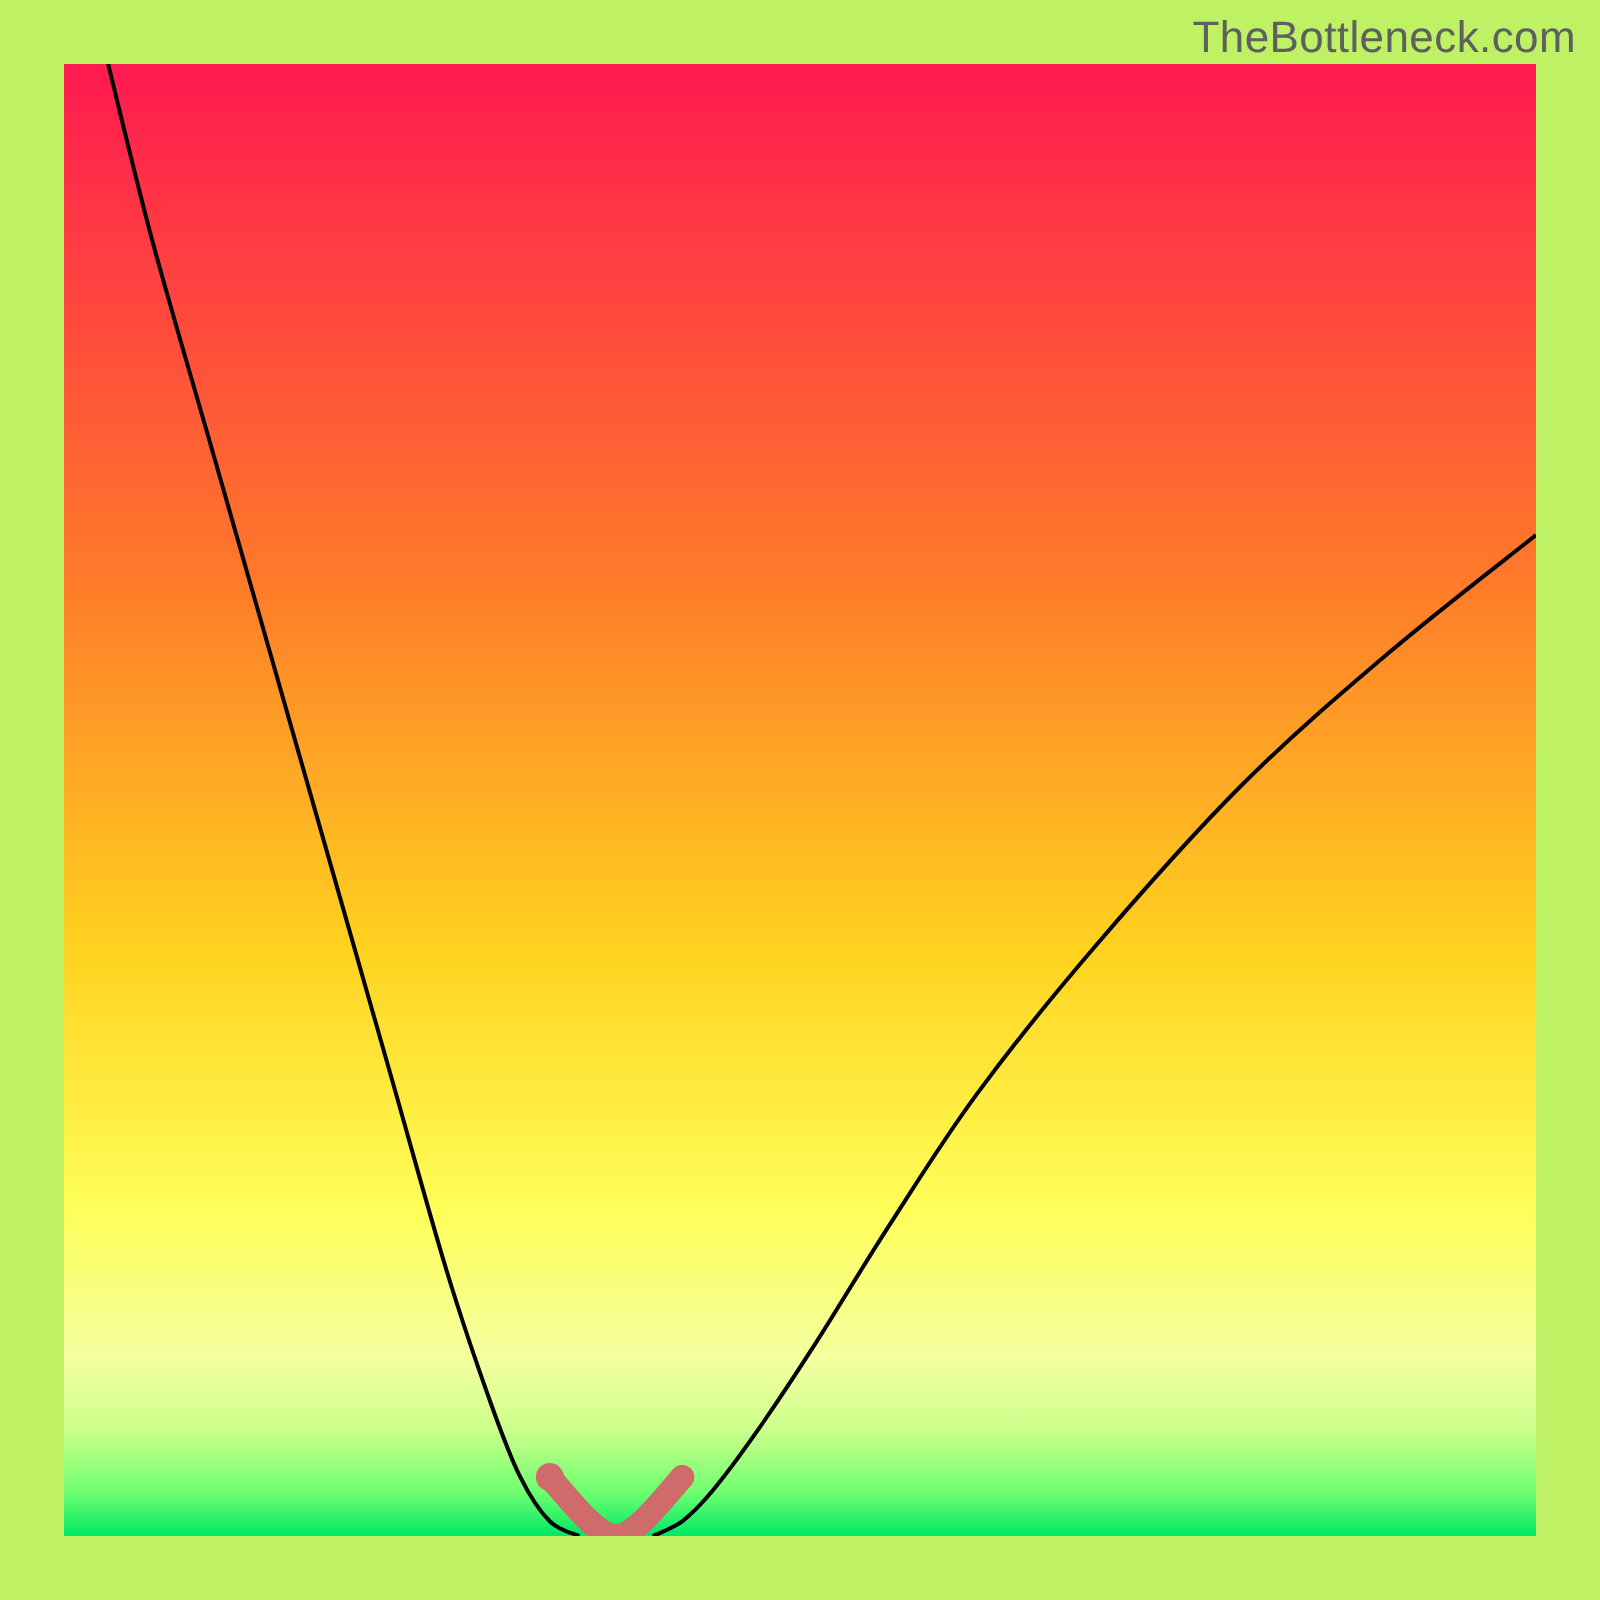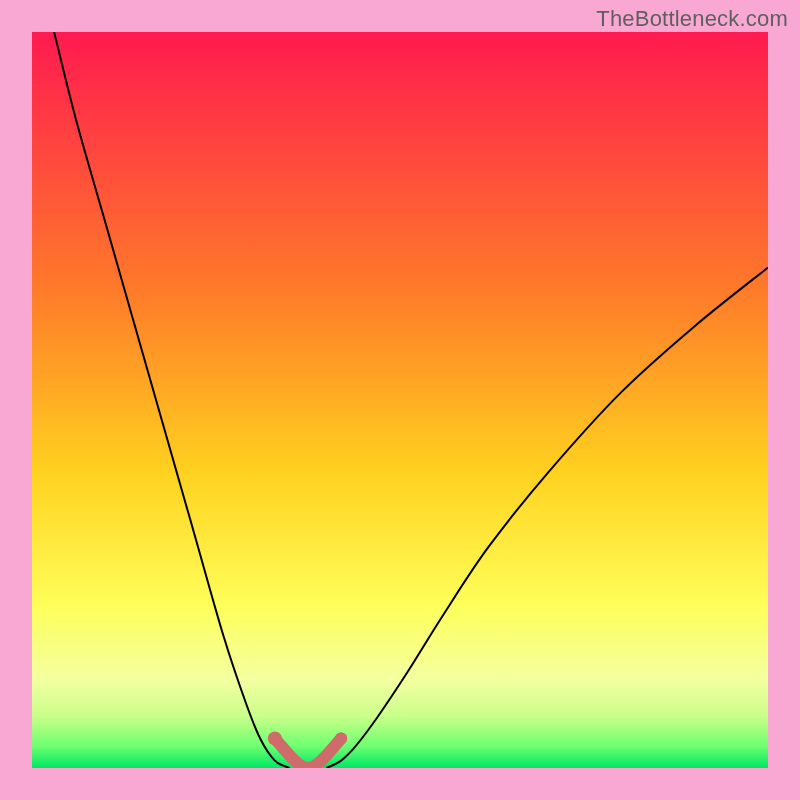--- a/index.html
+++ b/index.html
@@ -10,21 +10,21 @@
     background: #000;
     overflow: hidden;
     font-family: Arial, Helvetica, sans-serif;
   }
   .frame {
     position: absolute;
     left: 0;
     top: 0;
     width: 800px;
     height: 800px;
-    background: #f9a8d4;
+    background: #bef264;
   }
   .watermark {
     position: absolute;
     top: 6px;
     right: 12px;
     color: #5f5f5f;
     font-size: 22px;
     font-weight: 500;
     letter-spacing: 0.2px;
     z-index: 10;

